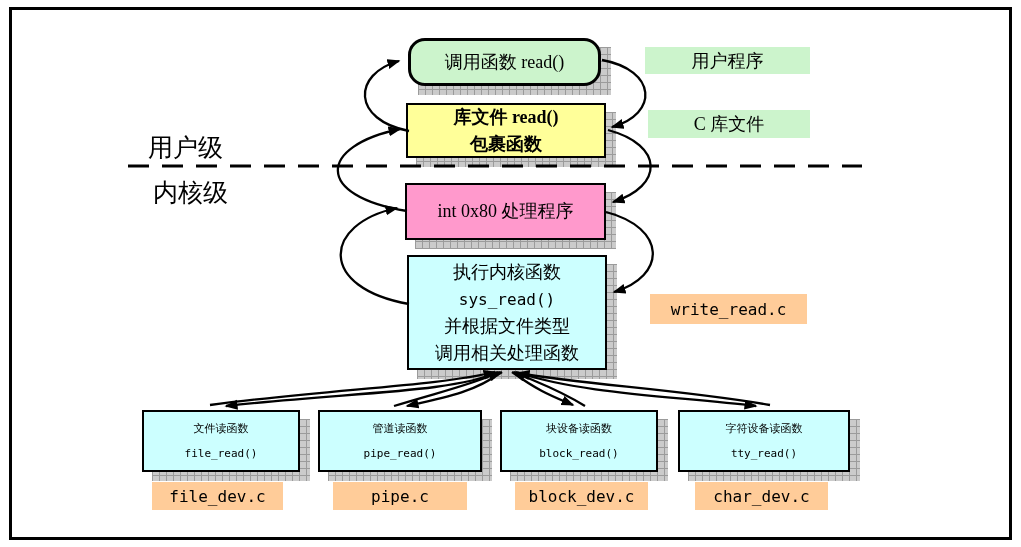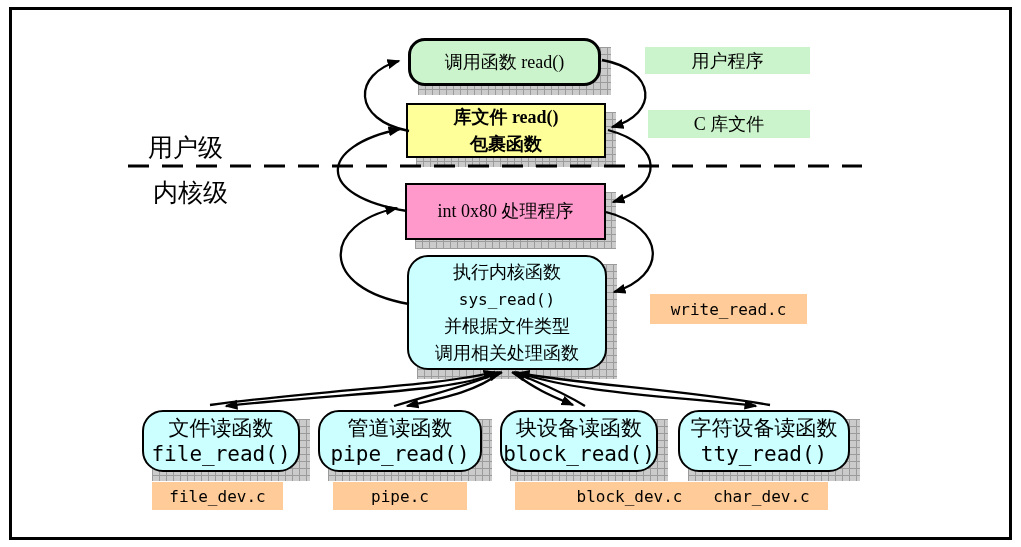--- a/index.html
+++ b/index.html
@@ -24,22 +24,22 @@
     position:relative;z-index:1;width:100%;height:100%;box-sizing:border-box;
     border:2px solid #000;display:flex;flex-direction:column;
     align-items:center;justify-content:center;text-align:center;
   }
   .face .ln{display:block;line-height:27px;font-size:18px;white-space:nowrap;}
   .face .code{font-family:"DejaVu Sans Mono","Liberation Mono",monospace;font-size:16px;}
   .rounded .face{border-radius:17px;border-width:3px;}
   .bg-green .face{background:#ccf4cc;}
   .bg-yellow .face{background:#ffff99;font-weight:bold;}
   .bg-pink .face{background:#ff99cc;}
-  .bg-cyan .face{background:#ccffff;border-radius:21px;}
-  .small .face .ln{line-height:26px;font-size:21px;}
+  .bg-cyan .face{background:#ccffff;}
+  .small .face .ln{line-height:26px;font-size:11px;}
   .tag{
     position:absolute;z-index:3;display:flex;align-items:center;justify-content:center;
     text-align:center;font-size:18px;white-space:nowrap;
   }
   .tag-green{background:#ccf4cc;}
   .tag-orange{background:#ffcc99;font-family:"DejaVu Sans Mono","Liberation Mono",monospace;font-size:16px;}
   .side-label{position:absolute;z-index:3;font-size:25px;white-space:nowrap;}
 </style>
 </head>
 <body>
@@ -143,16 +143,16 @@
       <span class="ln code">tty_read()</span>
     </div>
   </div>
 
   <div class="tag tag-green" style="left:645px;top:47px;width:165px;height:27px;">用户程序</div>
   <div class="tag tag-green" style="left:648px;top:110px;width:162px;height:28px;">C 库文件</div>
   <div class="tag tag-orange" style="left:650px;top:294px;width:157px;height:30px;">write_read.c</div>
 
   <div class="tag tag-orange" style="left:152px;top:482px;width:131px;height:28px;">file_dev.c</div>
   <div class="tag tag-orange" style="left:333px;top:482px;width:134px;height:28px;">pipe.c</div>
-  <div class="tag tag-orange" style="left:515px;top:482px;width:133px;height:28px;padding-left:48px;">block_dev.c</div>
+  <div class="tag tag-orange" style="left:515px;top:482px;width:133px;height:28px;">block_dev.c</div>
   <div class="tag tag-orange" style="left:695px;top:482px;width:133px;height:28px;">char_dev.c</div>
 
 </div>
 
 </body></html>

